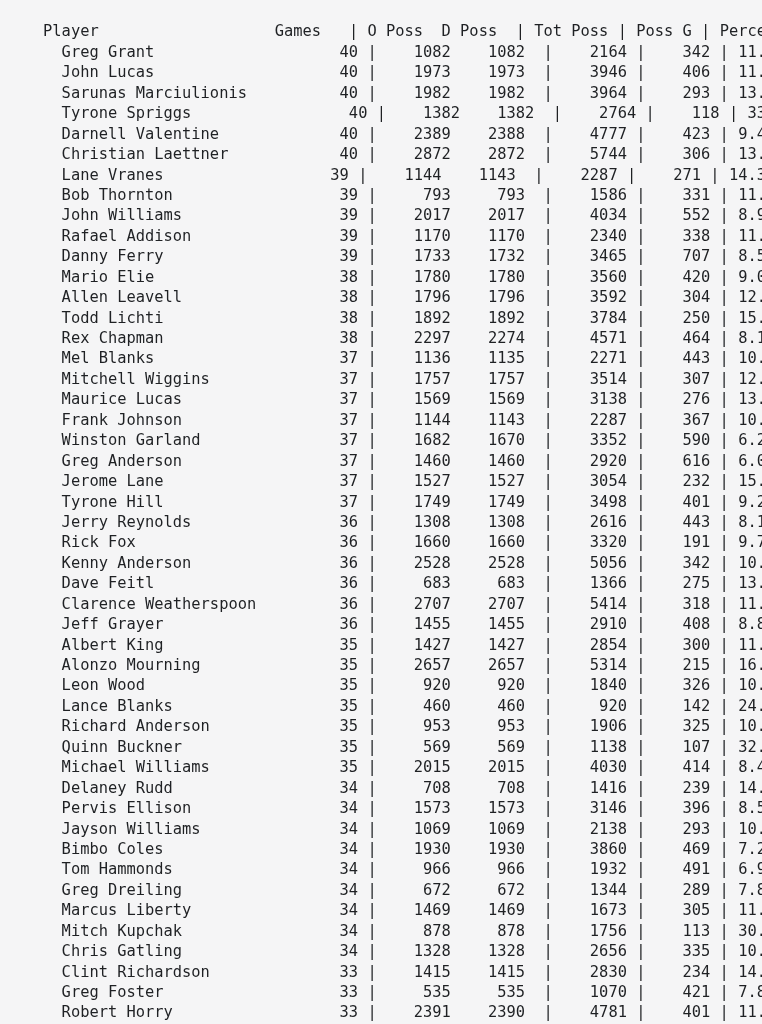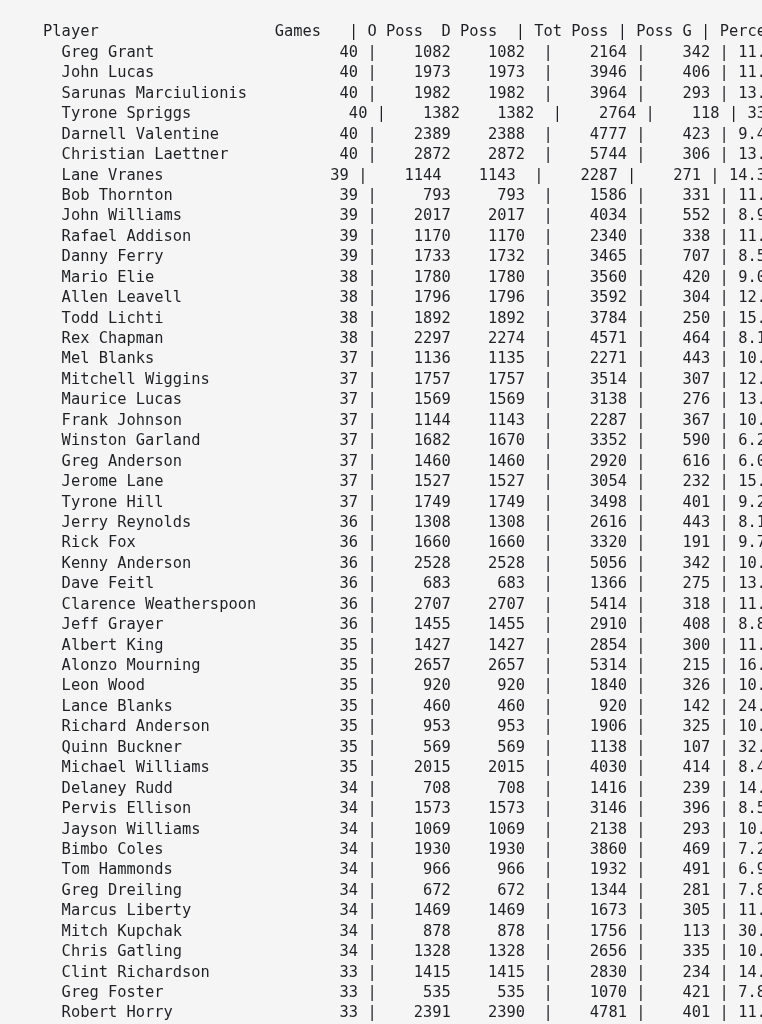--- a/index.html
+++ b/index.html
@@ -190,21 +190,21 @@
 
     <div class="line">
       <span>Bimbo Coles              </span><span>     34</span><span class="sep"> | </span><span>   1930</span><span>    1930</span><span class="sep">  | </span><span>   3860</span><span class="sep"> | </span><span>   469</span><span class="sep"> | </span><span>7.25</span>
     </div>
 
     <div class="line">
       <span>Tom Hammonds             </span><span>     34</span><span class="sep"> | </span><span>    966</span><span>     966</span><span class="sep">  | </span><span>   1932</span><span class="sep"> | </span><span>   491</span><span class="sep"> | </span><span>6.92</span>
     </div>
 
     <div class="line">
-      <span>Greg Dreiling            </span><span>     34</span><span class="sep"> | </span><span>    672</span><span>     672</span><span class="sep">  | </span><span>   1344</span><span class="sep"> | </span><span>   281</span><span class="sep"> | </span><span>7.83</span>
+      <span>Greg Dreiling            </span><span>     34</span><span class="sep"> | </span><span>    672</span><span>     672</span><span class="sep">  | </span><span>   1344</span><span class="sep"> | </span><span>   289</span><span class="sep"> | </span><span>7.83</span>
     </div>
 
     <div class="line">
       <span>Marcus Liberty           </span><span>     34</span><span class="sep"> | </span><span>   1469</span><span>    1469</span><span class="sep">  | </span><span>   1673</span><span class="sep"> | </span><span>   305</span><span class="sep"> | </span><span>11.15</span>
     </div>
 
     <div class="line">
       <span>Mitch Kupchak            </span><span>     34</span><span class="sep"> | </span><span>    878</span><span>     878</span><span class="sep">  | </span><span>   1756</span><span class="sep"> | </span><span>   113</span><span class="sep"> | </span><span>30.09</span>
     </div>
 

